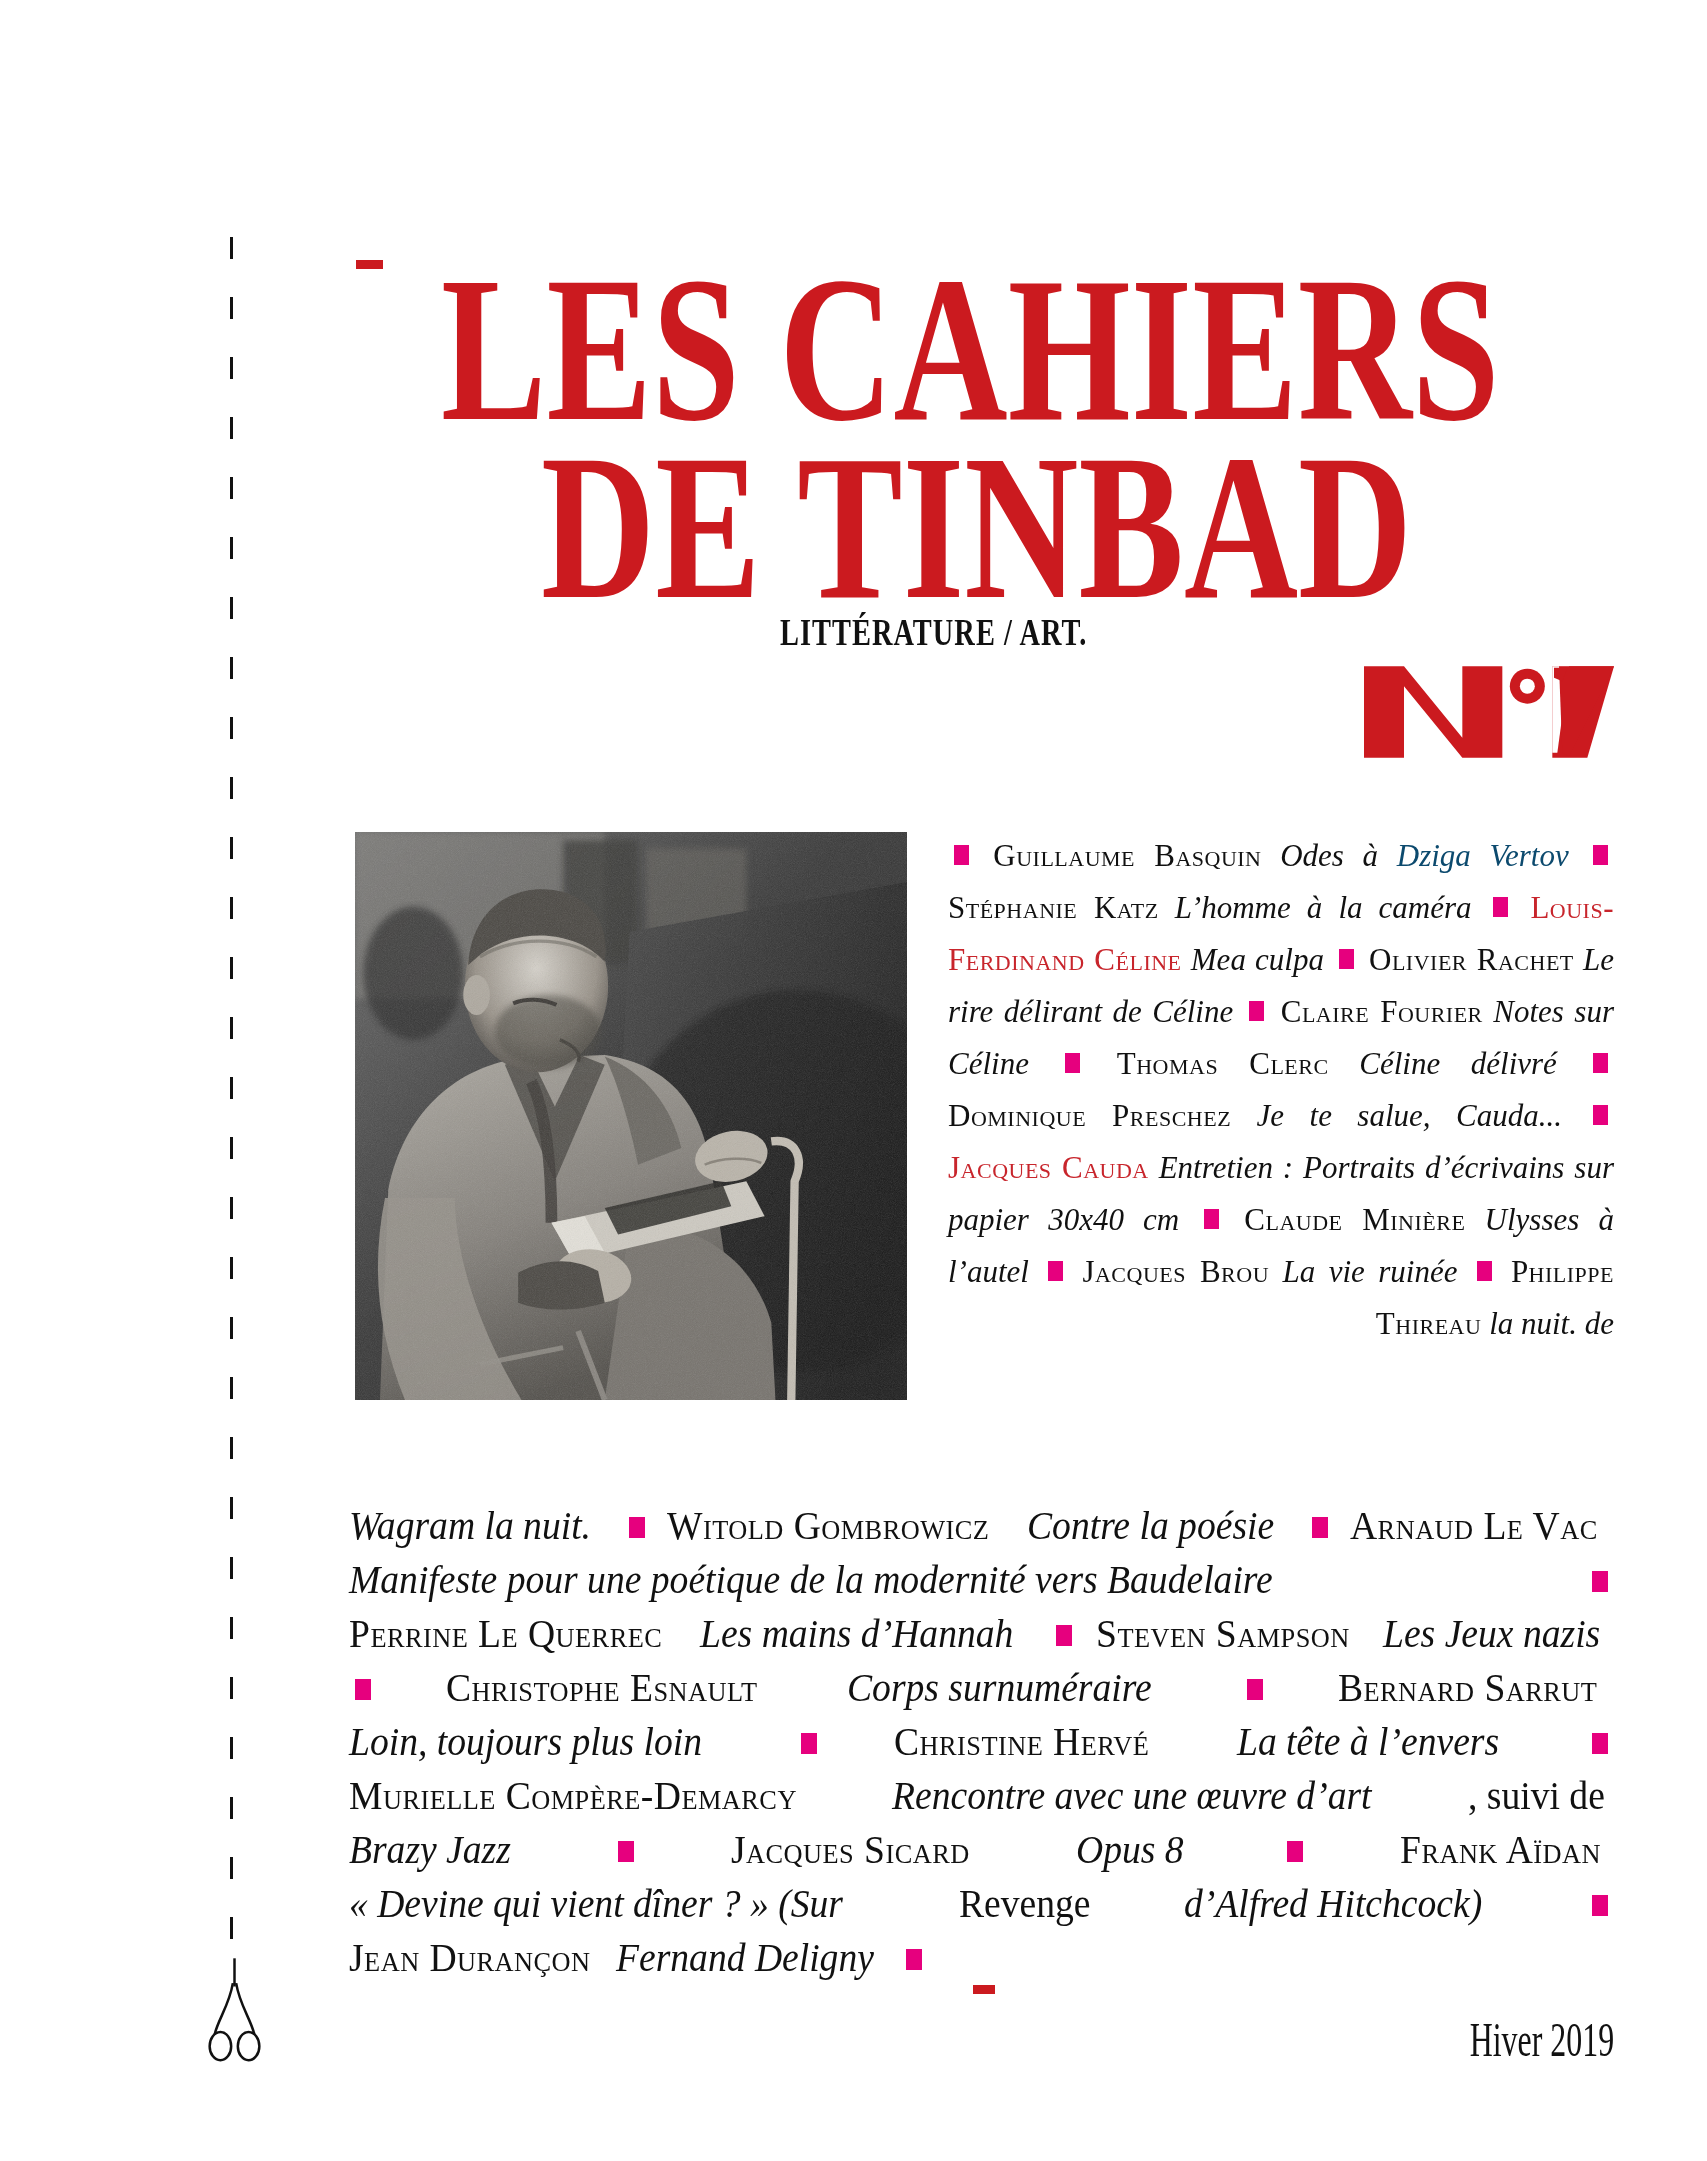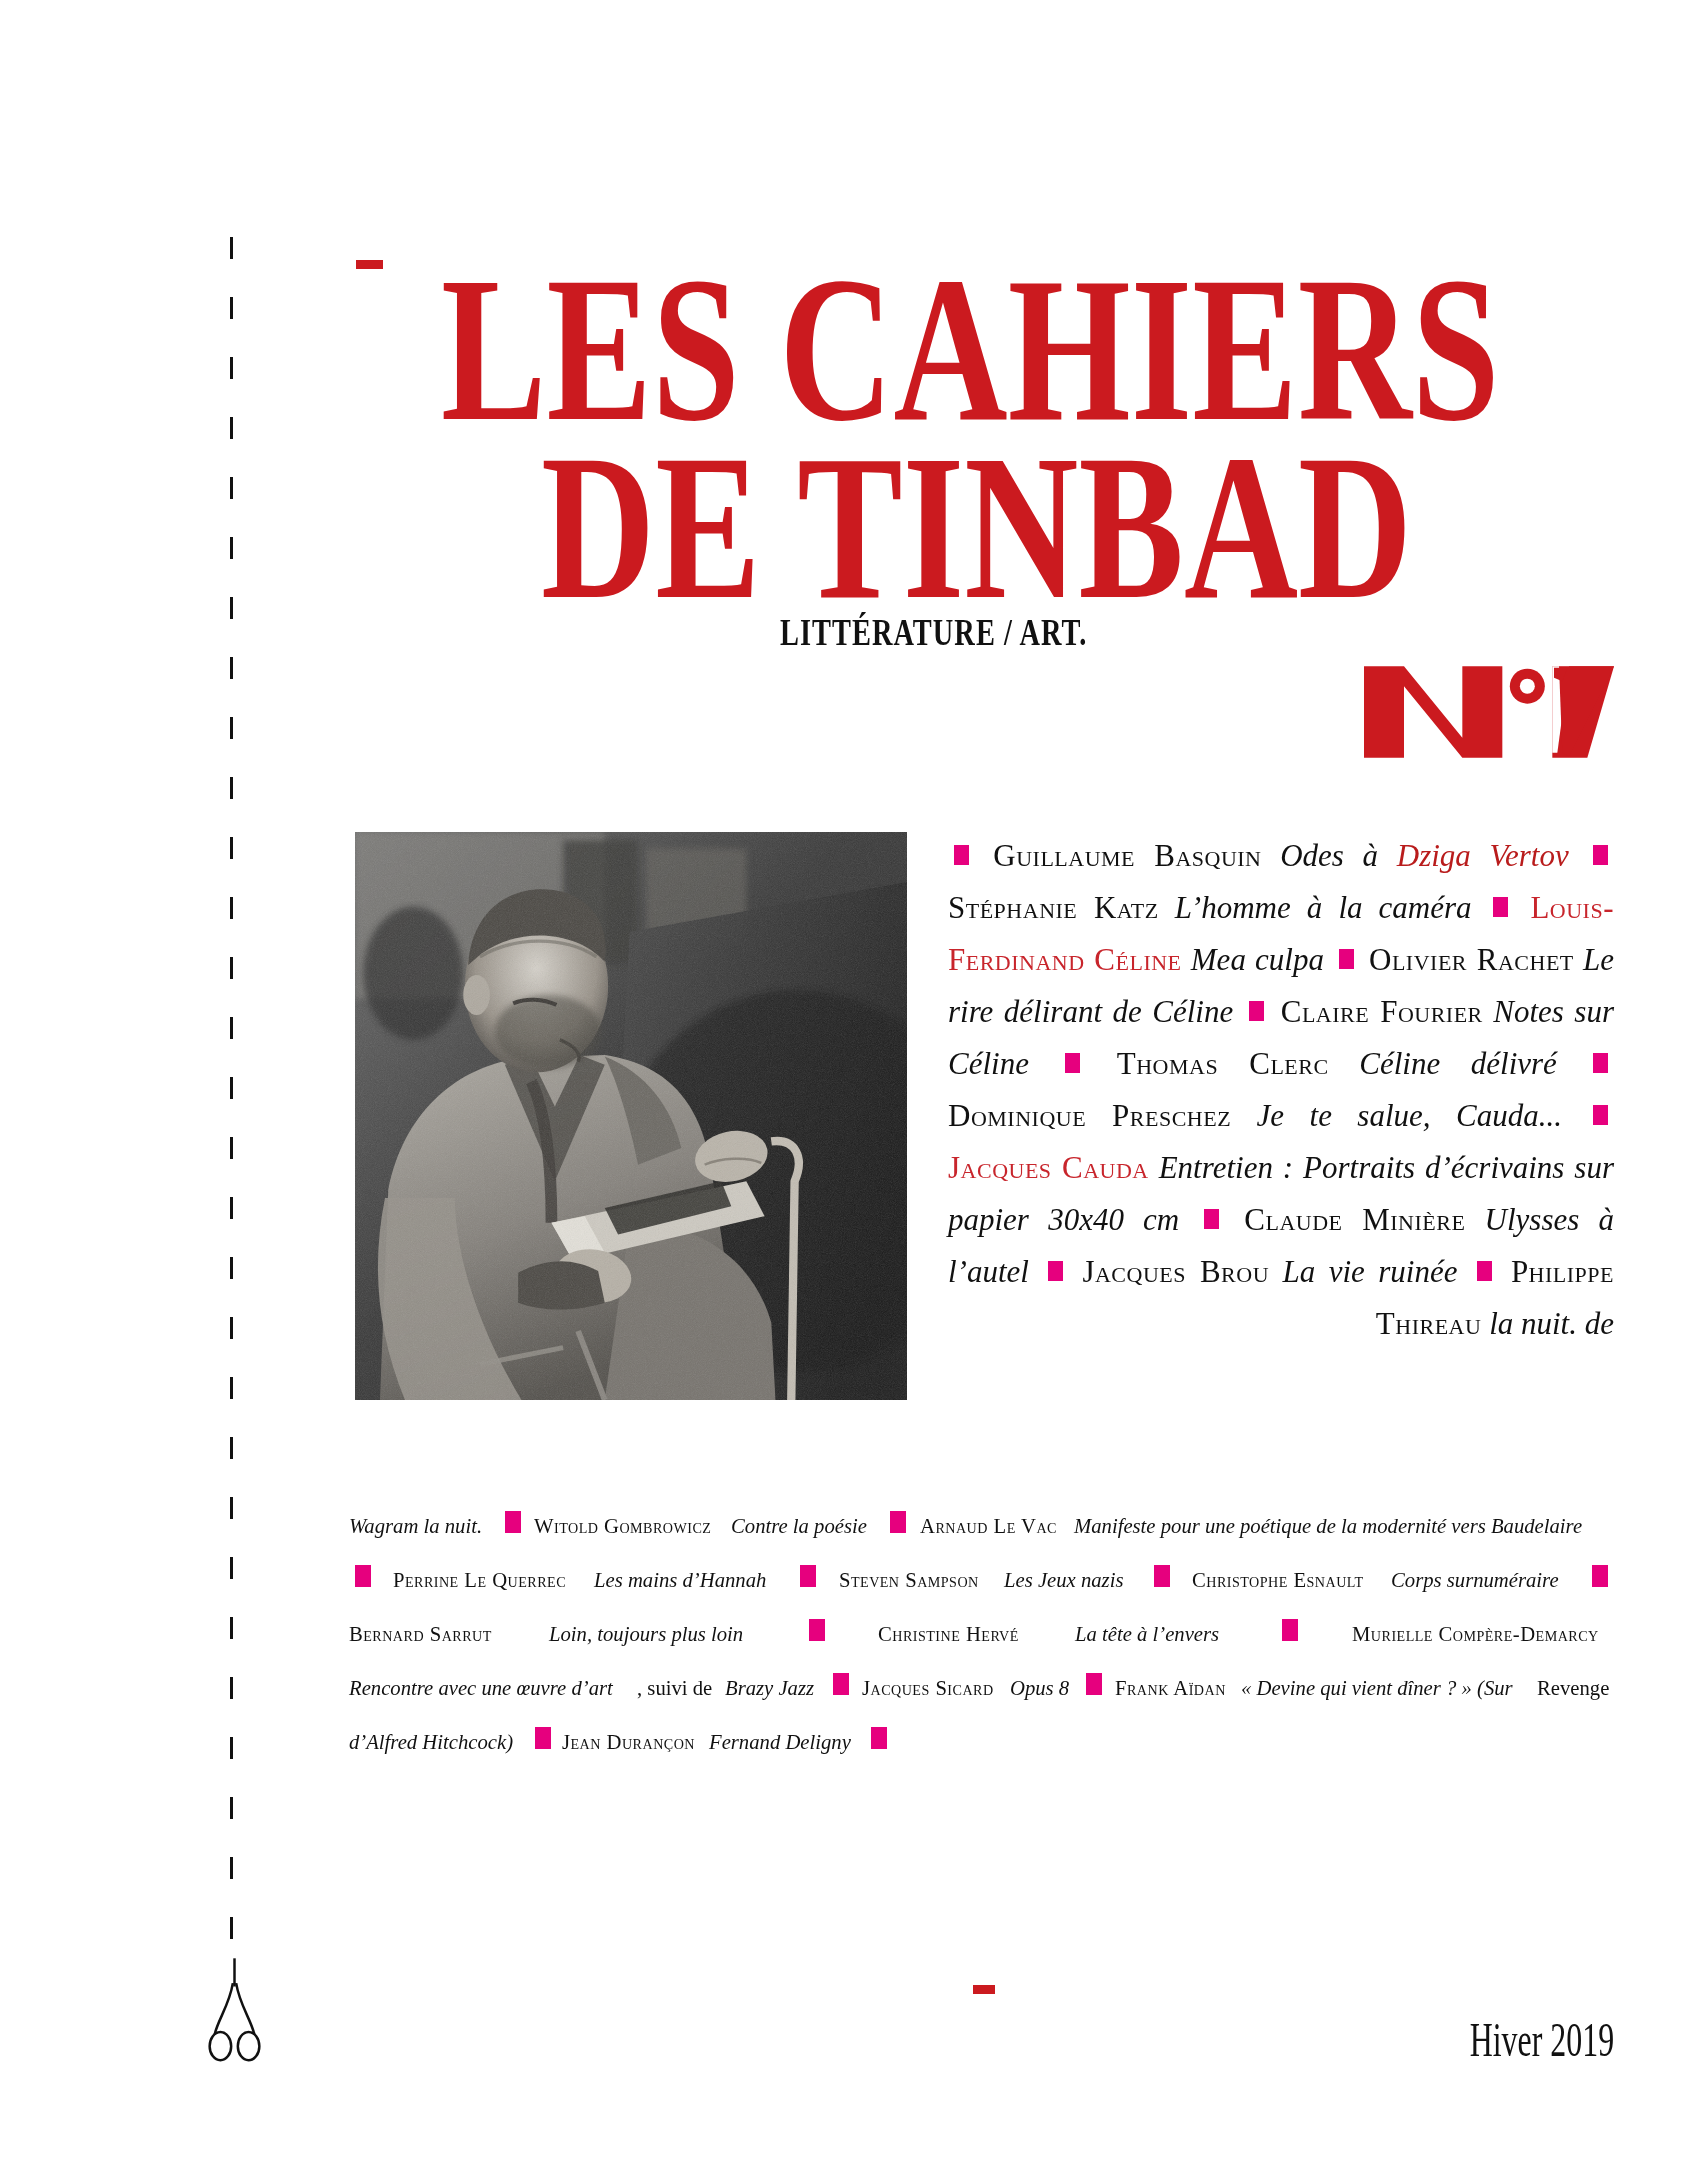--- a/index.html
+++ b/index.html
@@ -70,36 +70,36 @@
   
   #toc-right{
     position:absolute;left:948px;top:830px;width:666px;
     text-align:justify;text-align-last:right;
     font-size:31px;line-height:52px;color:#111;
     font-family:"Liberation Serif", serif;
   }
   #toc-full{
     position:absolute;left:349px;top:1499px;width:1265px;
     text-align:justify;
-    font-size:22px;line-height:54px;color:#111;
+    font-size:40px;line-height:54px;color:#111;
     font-family:"Liberation Serif", serif;
   }
 
   .author{
     font-variant:small-caps;
     font-weight:400;
     letter-spacing:0.5px;
     color:#111;
   }
   .author.red{color:#c8252c;}
   .title{
     font-style:italic;
     color:#111;
   }
-  .title.red{color:#b91c1c;}
+  .title.red{color:#0c4a6e;}
   .roman{font-style:normal;}
   .bullet{
     display:inline-block;
     width:15px;height:20px;
     background:#e6007e;
     vertical-align:0.02em;
     margin:0 5.8px;
   }
   #toc-full .bullet{width:16px;height:21.6px;}
   

